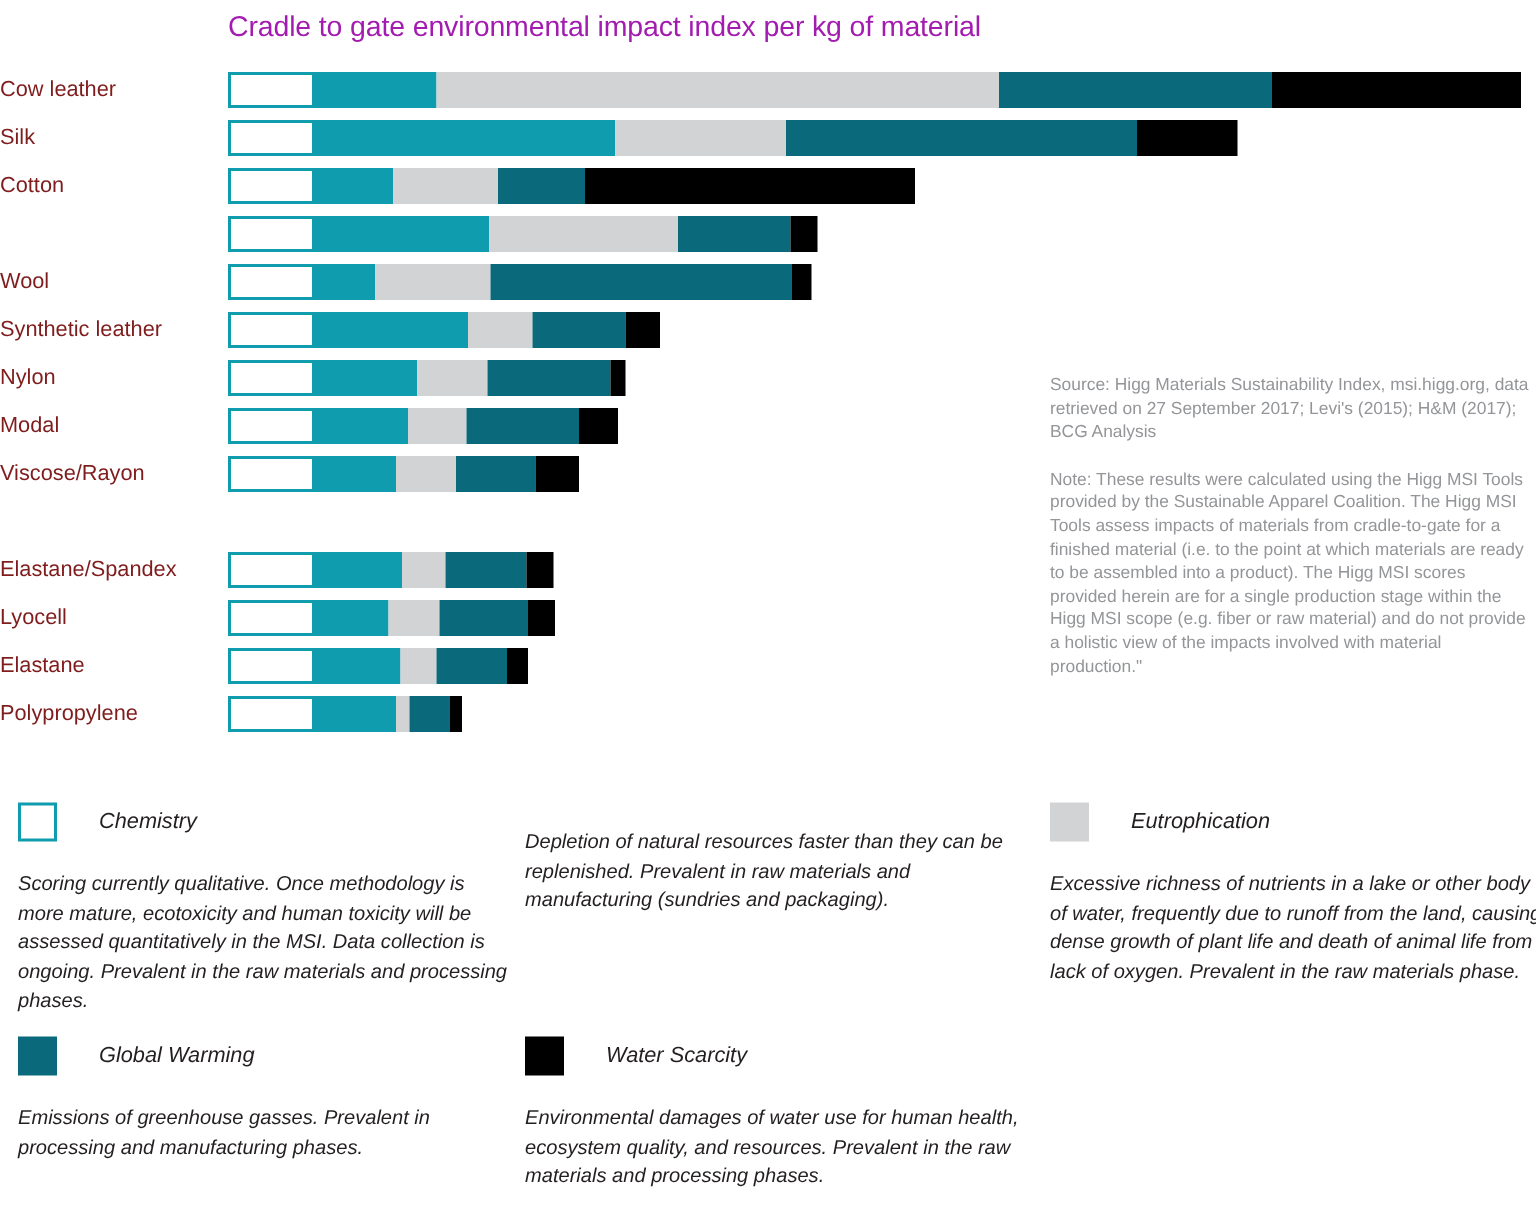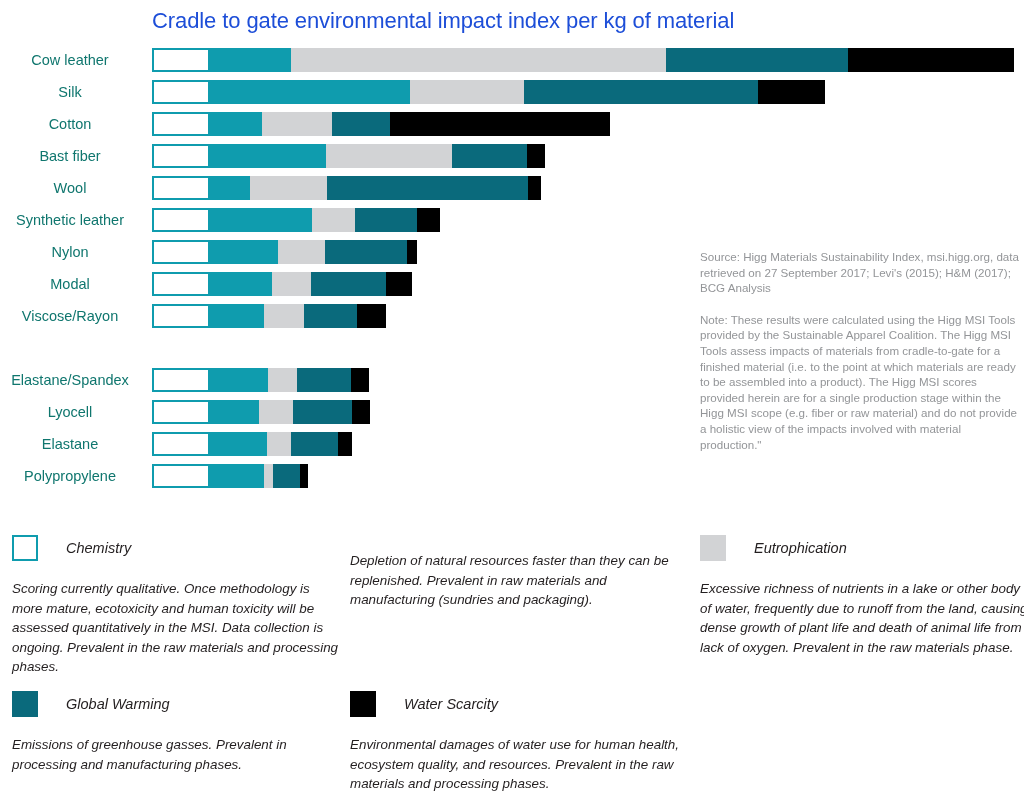--- a/index.html
+++ b/index.html
@@ -14,22 +14,22 @@
     color: #1a1a1a;
     position: relative;
     overflow: hidden;
   }
 
   
   #chart-title {
     position: absolute;
     left: 152px;
     top: 8px;
-    font-size: 22px;
-    color: #1d4ed8;
+    font-size: 19px;
+    color: #a21caf;
     letter-spacing: -0.1px;
     white-space: nowrap;
   }
 
   
   #chart-plot {
     position: absolute;
     left: 0;
     top: 45px;
     width: 1024px;
@@ -38,23 +38,23 @@
   .bar-row {
     position: absolute;
     left: 0;
     width: 1024px;
     height: 24px;
   }
   .bar-label {
     position: absolute;
     left: 0;
     width: 140px;
-    text-align: center;
+    text-align: left;
     font-size: 14.5px;
-    color: #0f766e;
+    color: #7f1d1d;
     line-height: 24px;
     white-space: nowrap;
   }
   .bar-track {
     position: absolute;
     left: 152px;
     top: 0;
     height: 24px;
   }
   .seg {
@@ -151,21 +151,20 @@
       <div class="bar-label">Cotton</div>
       <div class="bar-track" style="width: 458px;">
         <div class="seg seg-chemistry" title="Chemistry" style="left: 0px; width: 58px;"></div>
         <div class="seg" title="Abiotic Resource Depletion, Fossil Fuels" style="left: 58px; width: 52px; background: rgb(15, 156, 174);"></div>
         <div class="seg" title="Eutrophication" style="left: 110px; width: 70px; background: rgb(210, 211, 213);"></div>
         <div class="seg" title="Global Warming" style="left: 180px; width: 58px; background: rgb(10, 106, 124);"></div>
         <div class="seg" title="Water Scarcity" style="left: 238px; width: 220px; background: rgb(0, 0, 0);"></div>
       </div>
     </div>
     <div class="bar-row" style="top: 99px;">
-      <div class="bar-label">Bast fiber</div>
       <div class="bar-track" style="width: 393px;">
         <div class="seg seg-chemistry" title="Chemistry" style="left: 0px; width: 58px;"></div>
         <div class="seg" title="Abiotic Resource Depletion, Fossil Fuels" style="left: 58px; width: 116px; background: rgb(15, 156, 174);"></div>
         <div class="seg" title="Eutrophication" style="left: 174px; width: 126px; background: rgb(210, 211, 213);"></div>
         <div class="seg" title="Global Warming" style="left: 300px; width: 75px; background: rgb(10, 106, 124);"></div>
         <div class="seg" title="Water Scarcity" style="left: 375px; width: 18px; background: rgb(0, 0, 0);"></div>
       </div>
     </div>
     <div class="bar-row" style="top: 131px;">
       <div class="bar-label">Wool</div>

